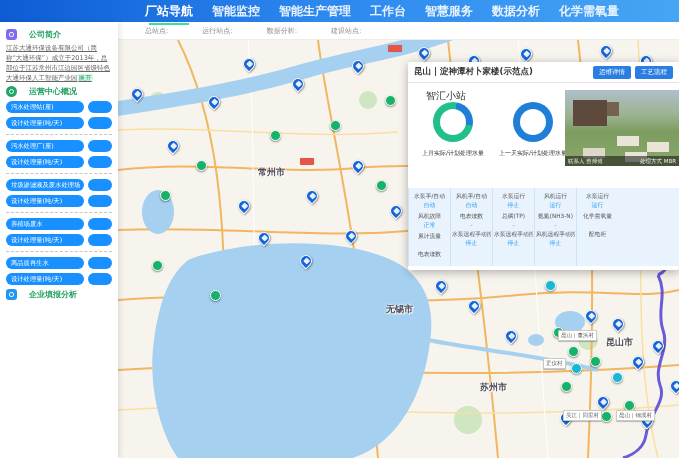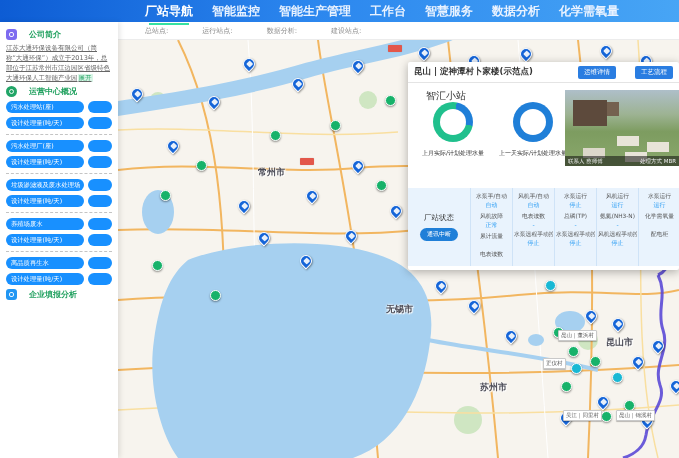--- a/index.html
+++ b/index.html
@@ -58,21 +58,21 @@
   .m-red{width:14px;height:7px;background:#e3574a;border-radius:1px;box-shadow:0 0 1px rgba(0,0,0,.3);}
   .chip{position:absolute;background:#fff;border:1px solid #c9c9c9;font-size:5.5px;color:#555;
         padding:0 2px;line-height:9px;border-radius:1px;white-space:nowrap;z-index:4;
         box-shadow:0 1px 1px rgba(0,0,0,.25);cursor:pointer;}
   .city{position:absolute;font-size:9px;color:#4a4a55;font-weight:bold;z-index:2;
         text-shadow:0 0 2px #fff,0 0 3px #fff,1px 1px 1px #fff;}
   
   .popup{position:absolute;left:290px;top:22px;width:271px;height:208px;background:#fff;
          border-radius:2px;box-shadow:0 2px 10px rgba(0,0,0,.3);z-index:6;box-sizing:border-box;}
   .popup-head{height:21px;border-bottom:1px solid #e4e4e4;display:flex;align-items:center;
-              padding:0 6px;box-sizing:border-box;gap:15px;}
+              padding:0 6px;box-sizing:border-box;}
   .popup-title{font-size:8.5px;color:#333;font-weight:bold;flex:1;white-space:nowrap;overflow:hidden;}
   .popup-btn{background:#2a7de1;color:#fff;font-size:6.5px;padding:2px 6px;border-radius:2px;
              margin-left:4px;white-space:nowrap;cursor:pointer;}
   .popup-sub{position:absolute;left:18px;top:27px;font-size:10px;color:#333;}
   .p-donuts{position:absolute;left:10px;top:40px;display:flex;gap:10px;}
   .p-donut-block{width:70px;display:flex;flex-direction:column;align-items:center;gap:7px;}
   .p-donut{width:40px;height:40px;border-radius:50%;position:relative;}
   .p-donut::after{content:'';position:absolute;inset:7px;background:#fff;border-radius:50%;}
   .p-donut-lbl{font-size:6px;color:#333;white-space:nowrap;}
   .photo{position:absolute;right:0;top:28px;width:114px;height:76px;overflow:hidden;
@@ -309,24 +309,20 @@
             <div class="p-donut-lbl">上一天实际/计划处理水量</div>
           </div>
         </div>
       <div class="photo">
         <div class="photo-cap">
           <span>联系人 蔡师傅</span>
           <span>处理方式 MBR</span>
         </div>
       </div>
       <div class="status">
-        <div class="status-left">
-          <div class="status-name">厂站状态</div>
-          <div class="badge">通讯中断</div>
-        </div>
         <div class="status-grid" id="statusGrid">
             <div class="status-col">
               <div class="status-cell">
                 <div class="status-k">水泵手/自动</div>
                 <div class="status-v">自动</div>
               </div>
               <div class="status-cell">
                 <div class="status-k">风机故障</div>
                 <div class="status-v">正常</div>
               </div>

